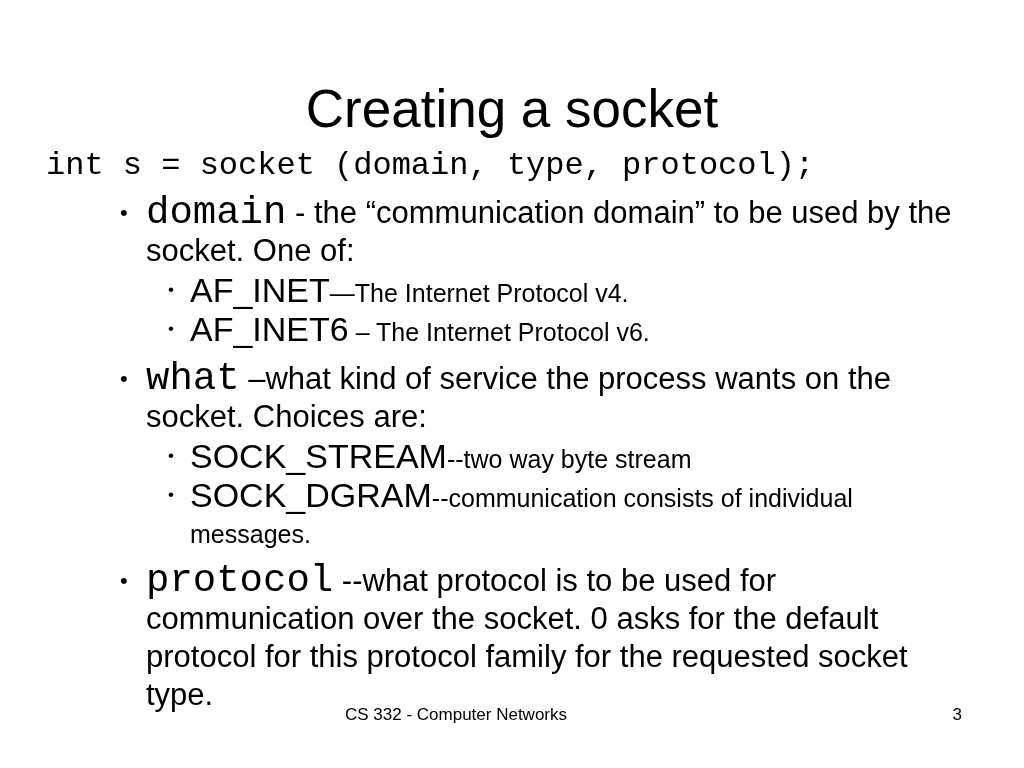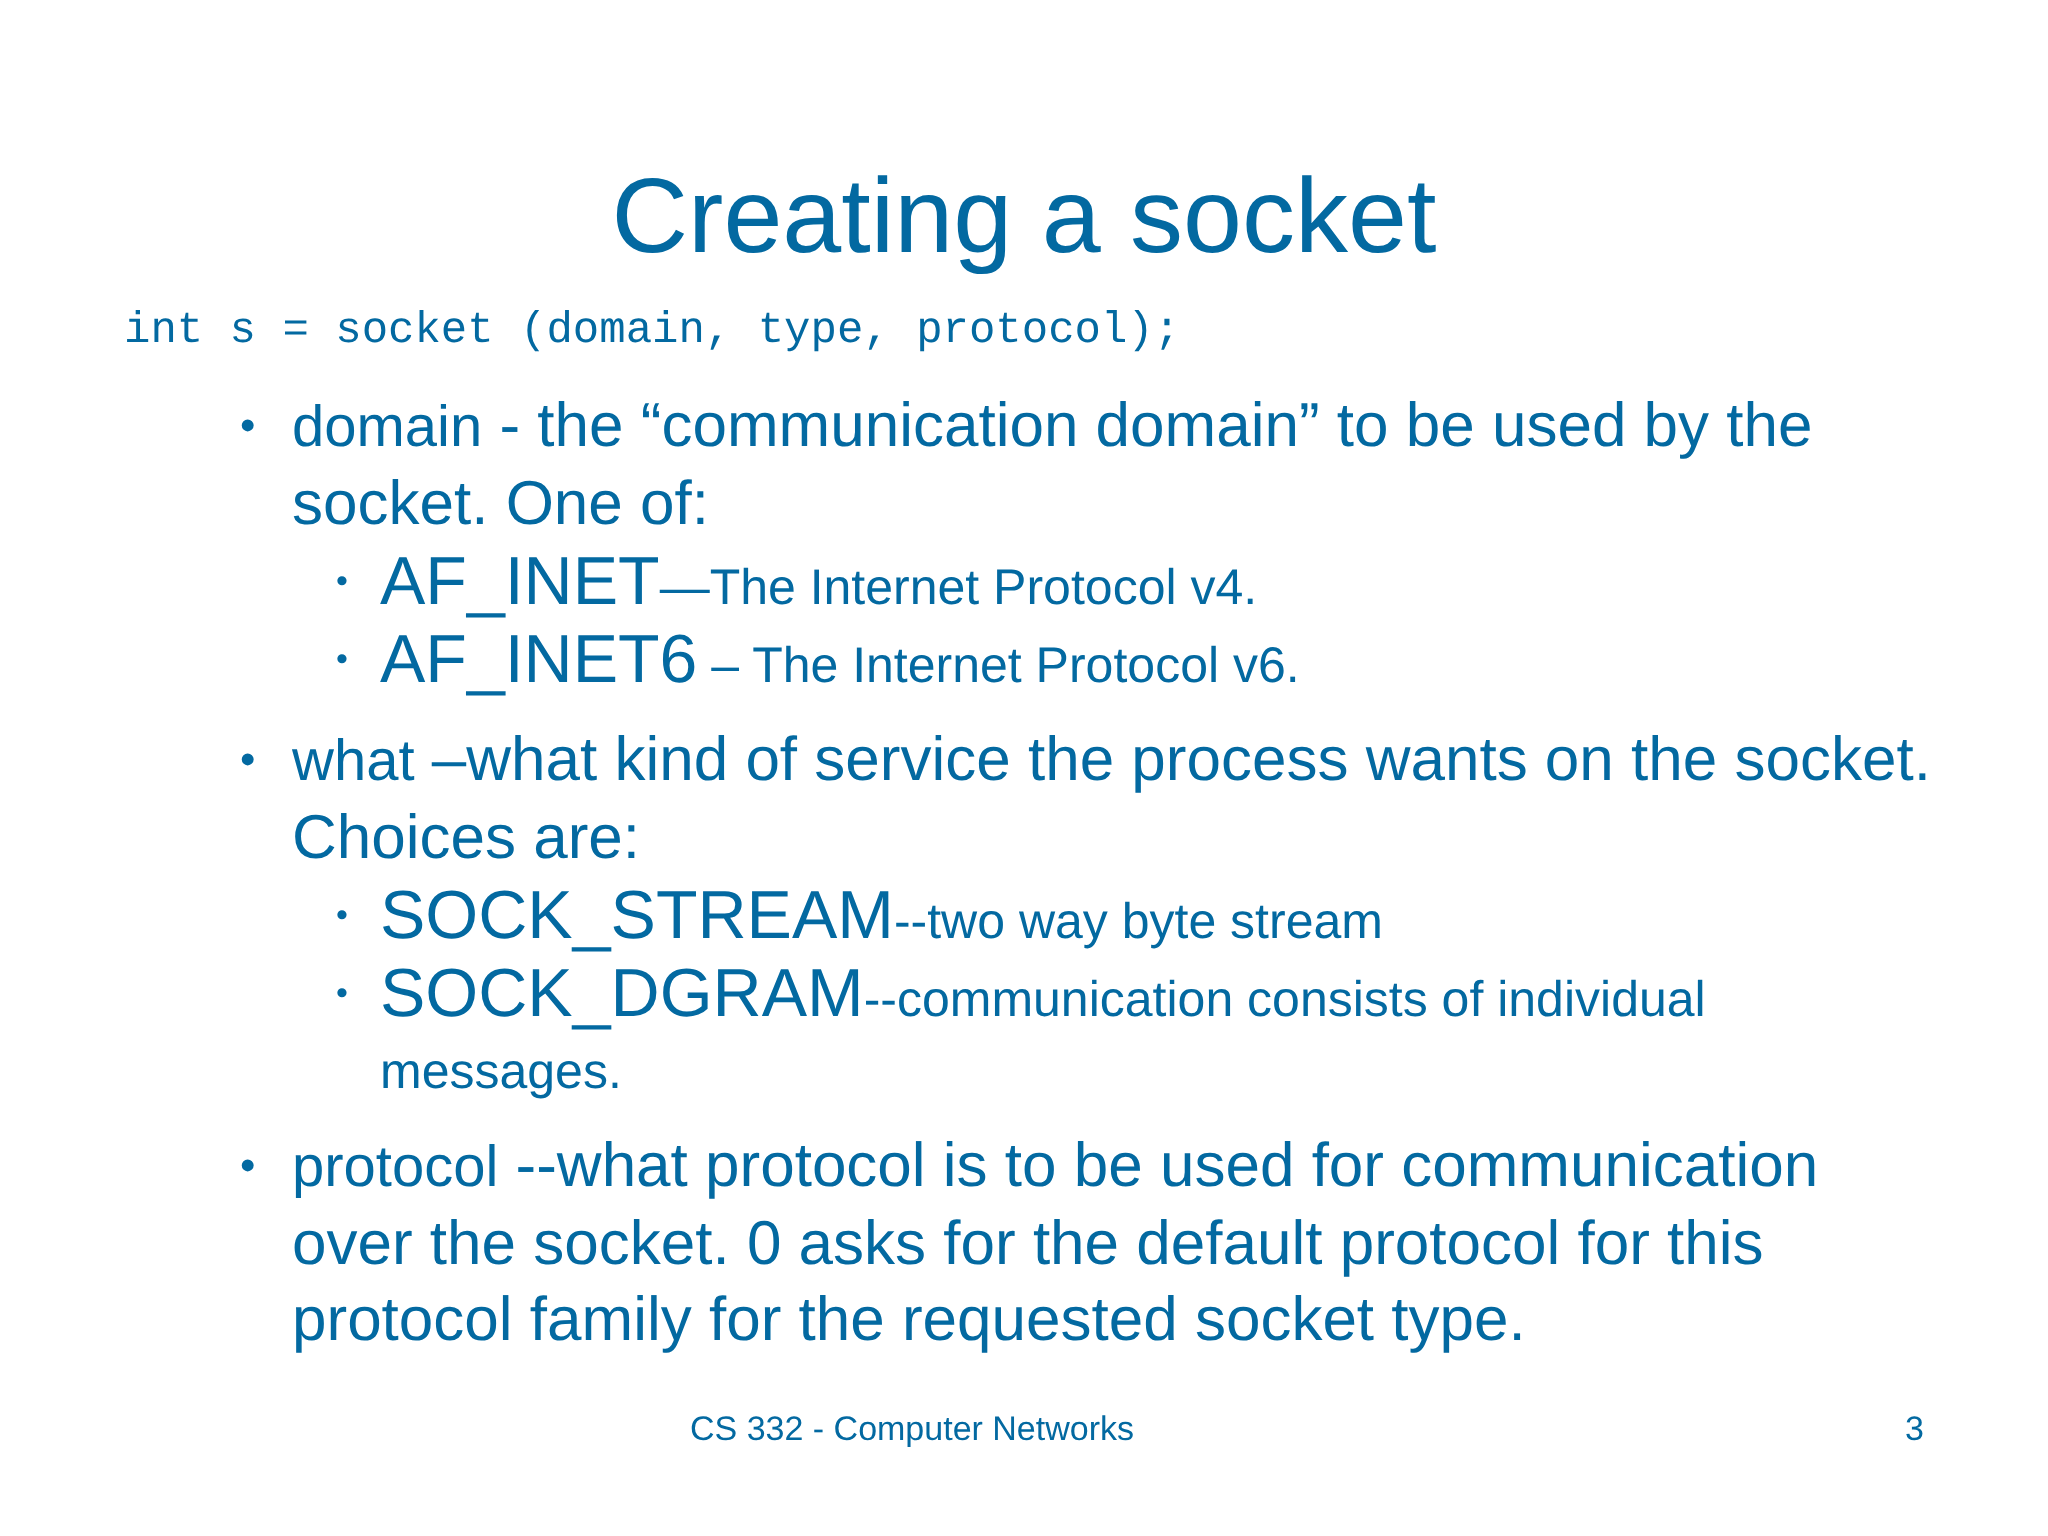--- a/index.html
+++ b/index.html
@@ -7,21 +7,21 @@
     padding: 0;
     background: #ffffff;
   }
   .slide {
     position: relative;
     width: 1024px;
     height: 768px;
     background: #ffffff;
     overflow: hidden;
     font-family: "Liberation Sans", sans-serif;
-    color: #0369a1;
+    color: #000000;
   }
 
   
   .slide-title {
     position: absolute;
     left: 0;
     top: 42px;
     width: 1024px;
     text-align: center;
     font-family: "Liberation Sans", sans-serif;
@@ -35,23 +35,23 @@
   
   .body {
     position: absolute;
     left: 0;
     top: 146px;
     width: 1024px;
   }
 
   .code-line {
     font-family: "Liberation Mono", monospace;
-    font-size: 22px;
+    font-size: 32px;
     line-height: 40px;
-    margin-left: 62px;
+    margin-left: 46px;
     white-space: nowrap;
   }
 
   
   .lvl1 {
     position: relative;
     margin-left: 120px;
     margin-right: 58px;
     padding-left: 26px;
     font-size: 31px;
@@ -80,22 +80,22 @@
   }
   .lvl2 > .bullet {
     position: absolute;
     left: 0;
     top: 0;
     font-size: 17px;
     line-height: 36px;
   }
 
   .mono {
-    font-family: Liberation Sans, sans-serif;
-    font-size: 29px;
+    font-family: Liberation Mono, monospace;
+    font-size: 39px;
   }
   .term-big {
     font-size: 34px;
   }
   .desc-small {
     font-size: 25px;
   }
 
   .gap-sm { height: 6px; }
   .gap-md { height: 8px; }

